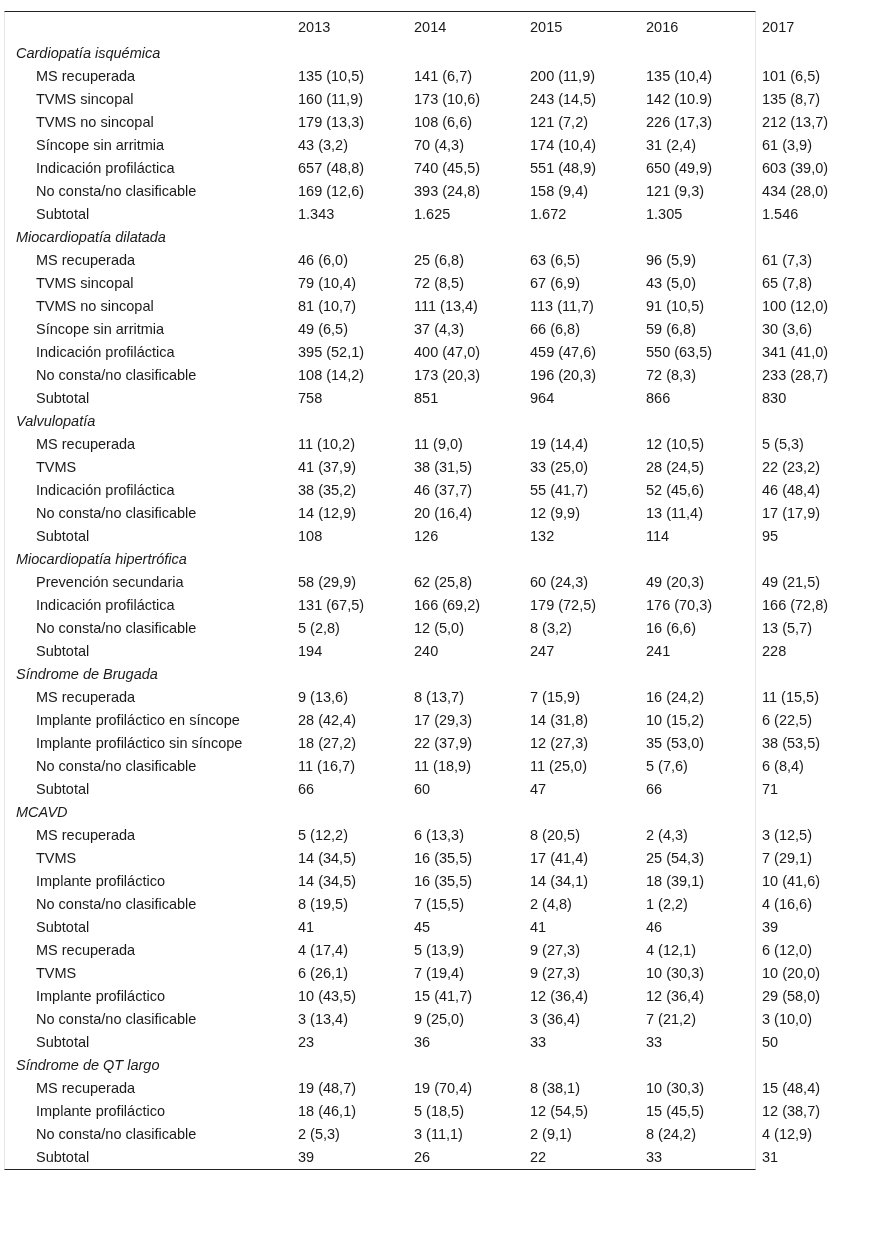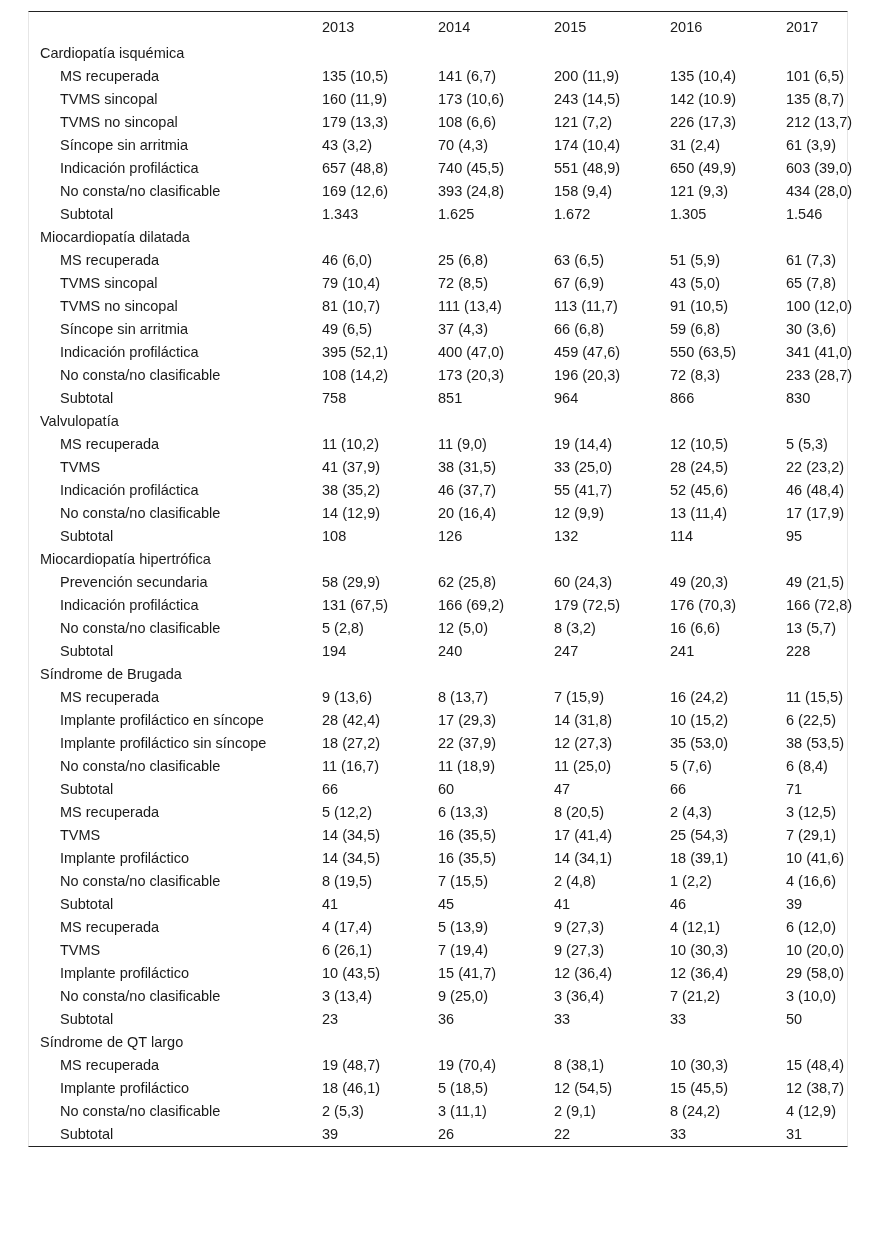--- a/index.html
+++ b/index.html
@@ -1,28 +1,28 @@
 <!DOCTYPE html>
 <html><head>
 <meta charset="utf-8">
 <style>
   html, body { margin: 0; padding: 0; background: #ffffff; }
   body { width: 893px; height: 1233px; position: relative; font-family: "Liberation Sans", sans-serif; color: #1a1a1a; }
   .table-wrap {
-    position: absolute; left: 28px; top: 11px; width: 820px;
+    position: absolute; left: 4px; top: 11px; width: 752px;
     border-top: 1.5px solid #222; border-bottom: 1.5px solid #222;
     border-left: 1px solid #e6e6e6; border-right: 1px solid #e6e6e6;
     box-sizing: border-box;
   }
   table { border-collapse: collapse; width: 100%; table-layout: fixed; font-size: 14.5px; }
   col.c-label { width: 293px; }
   col.c-year { width: 116px; }
   td, th { padding: 0; height: 23px; line-height: 23px; text-align: left; font-weight: normal; white-space: nowrap; }
   thead th { height: 29px; line-height: 30px; padding-top: 0px; }
-  tr.cat td { padding-left: 11px; }
+  tr.cat td { font-style: italic; padding-left: 11px; }
   tr.sub td.label { padding-left: 31px; }
   tbody tr:first-child td { padding-top: 0; }
 </style>
 </head>
 <body>
 
 <div class="table-wrap">
   <table>
     <colgroup>
       <col class="c-label">
@@ -103,21 +103,21 @@
           <td>1.546</td>
         </tr>
         <tr class="cat">
           <td colspan="6">Miocardiopatía dilatada</td>
         </tr>
         <tr class="sub">
           <td class="label">MS recuperada</td>
           <td>46 (6,0)</td>
           <td>25 (6,8)</td>
           <td>63 (6,5)</td>
-          <td>51 (5,9)</td>
+          <td>96 (5,9)</td>
           <td>61 (7,3)</td>
         </tr>
         <tr class="sub">
           <td class="label">TVMS sincopal</td>
           <td>79 (10,4)</td>
           <td>72 (8,5)</td>
           <td>67 (6,9)</td>
           <td>43 (5,0)</td>
           <td>65 (7,8)</td>
         </tr>
@@ -275,20 +275,23 @@
           <td>6 (8,4)</td>
         </tr>
         <tr class="sub">
           <td class="label">Subtotal</td>
           <td>66</td>
           <td>60</td>
           <td>47</td>
           <td>66</td>
           <td>71</td>
         </tr>
+        <tr class="cat">
+          <td colspan="6">MCAVD</td>
+        </tr>
         <tr class="sub">
           <td class="label">MS recuperada</td>
           <td>5 (12,2)</td>
           <td>6 (13,3)</td>
           <td>8 (20,5)</td>
           <td>2 (4,3)</td>
           <td>3 (12,5)</td>
         </tr>
         <tr class="sub">
           <td class="label">TVMS</td>

